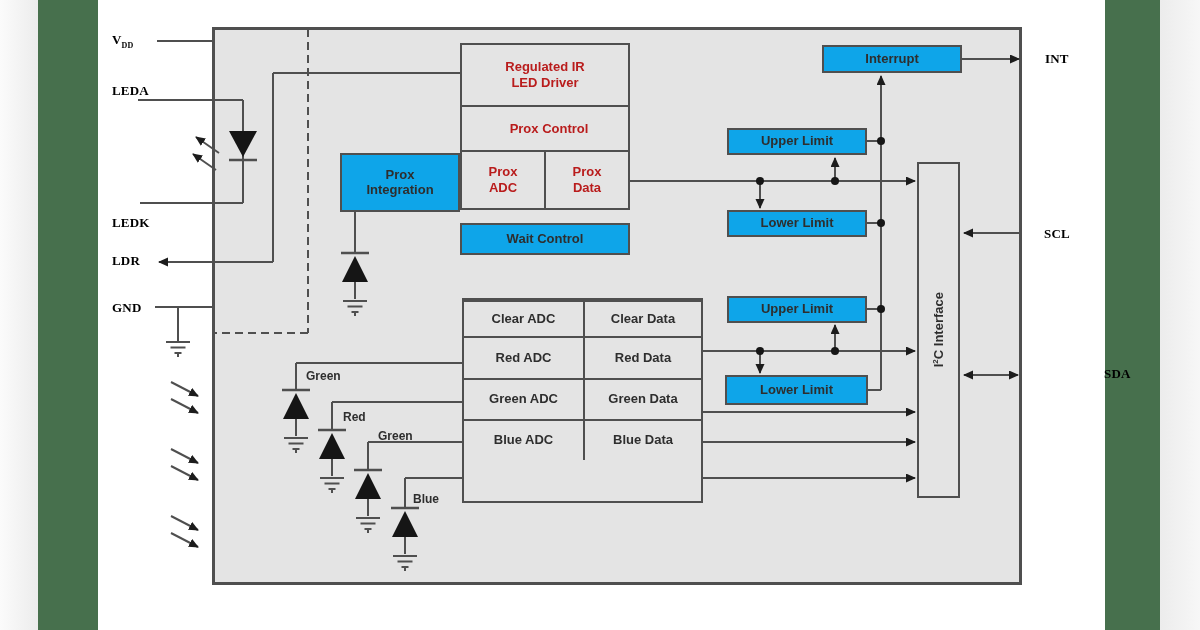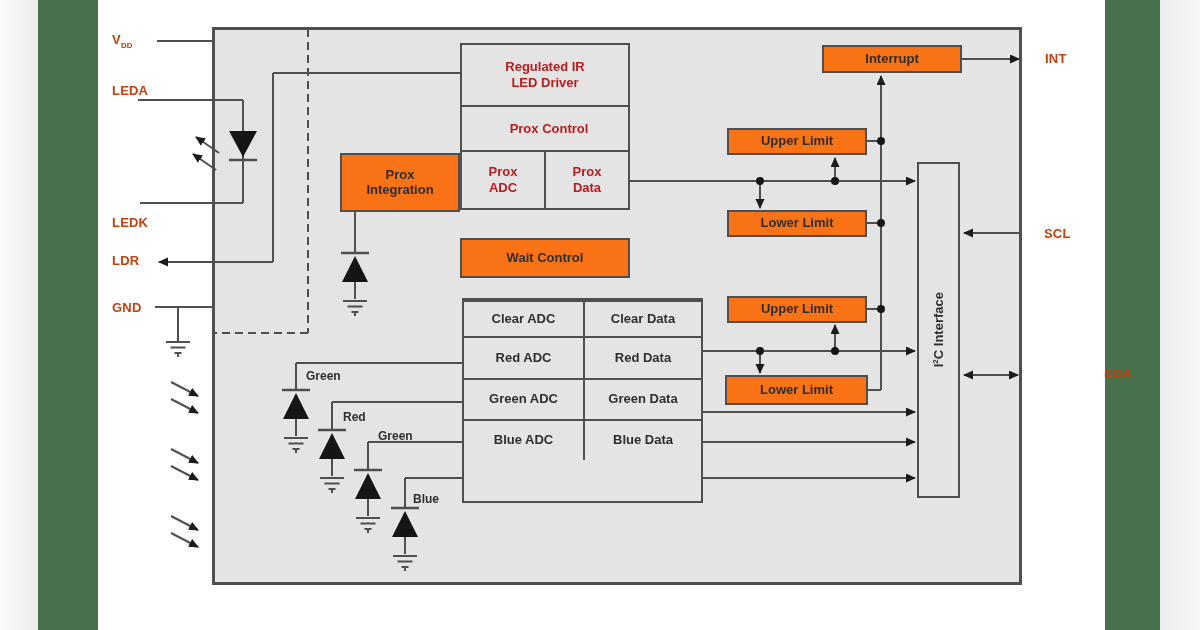--- a/index.html
+++ b/index.html
@@ -12,21 +12,21 @@
   .band-green-right{left:1105px;width:55px;background:#47704d;}
   .strip-right-outer{left:1160px;width:40px;background:linear-gradient(90deg,#ececec,#f7f7f7);}
 
   
   .chip{position:absolute;left:212px;top:27px;width:810px;height:558px;background:#e4e4e4;
         border:3px solid #4f4f4f;box-sizing:border-box;z-index:1;}
 
   .wires{position:absolute;left:0;top:0;width:1200px;height:630px;z-index:2;}
 
   
-  .blk{position:absolute;background:#f97316;border:2px solid #4f4f4f;box-sizing:border-box;
+  .blk{position:absolute;background:#0ea5e9;border:2px solid #4f4f4f;box-sizing:border-box;
        display:flex;align-items:center;justify-content:center;flex-direction:column;
        z-index:3;color:#2e2e2e;font-size:13px;font-weight:600;text-align:center;line-height:1.15;}
 
   
   .prox-stack{position:absolute;left:460px;top:43px;width:170px;height:167px;background:#e4e4e4;
         border:2px solid #4f4f4f;box-sizing:border-box;display:grid;
         grid-template-columns:82px 1fr;grid-template-rows:60px 45px 1fr;z-index:3;
         color:#b91c1c;font-size:13px;font-weight:600;text-align:right;line-height:1.2;}
   .cell{display:flex;align-items:center;justify-content:center;flex-direction:column;}
   .ps-r1{grid-column:1/3;}
@@ -44,21 +44,21 @@
   .rg-l{border-left:2px solid #4f4f4f;}
 
   
   .i2c{position:absolute;left:917px;top:162px;width:43px;height:336px;background:#e4e4e4;
        border:2px solid #4f4f4f;box-sizing:border-box;display:flex;align-items:center;
        justify-content:center;z-index:3;}
   .i2c-label{transform:rotate(-90deg);white-space:nowrap;font-size:13px;font-weight:600;color:#2e2e2e;}
   .i2c-label sup{font-size:8px;}
 
   
-  .pin{position:absolute;z-index:4;font-size:13px;font-weight:700;color:#c2410c;letter-spacing:.2px;}
+  .pin{position:absolute;z-index:4;font-size:13px;font-weight:700;color:#000000;letter-spacing:.2px;font-family:Liberation Serif, serif;}
   .pin sub{font-size:8px;font-weight:700;}
   .pdl{position:absolute;z-index:4;font-size:12px;font-weight:600;color:#2e2e2e;}
 </style>
 </head>
 <body>
 
 <div class="page">
 
   <div class="strip strip-left-outer"></div>
   <div class="strip band-green-left"></div>
@@ -189,21 +189,21 @@
       <div>Prox</div>
       <div>Data</div>
     </div>
   </div>
 
   <div class="blk" style="left:340px;top:153px;width:120px;height:59px;">
     <div>Prox</div>
     <div>Integration</div>
   </div>
 
-  <div class="blk" style="left:460px;top:238px;width:170px;height:40px;">
+  <div class="blk" style="left:460px;top:223px;width:170px;height:32px;">
     <div>Wait Control</div>
   </div>
 
   <div class="rgbc-stack">
     <div class="cell rg-t">
         <div>Clear ADC</div>
       </div>
     <div class="cell rg-t rg-l">
         <div>Clear Data</div>
       </div>

